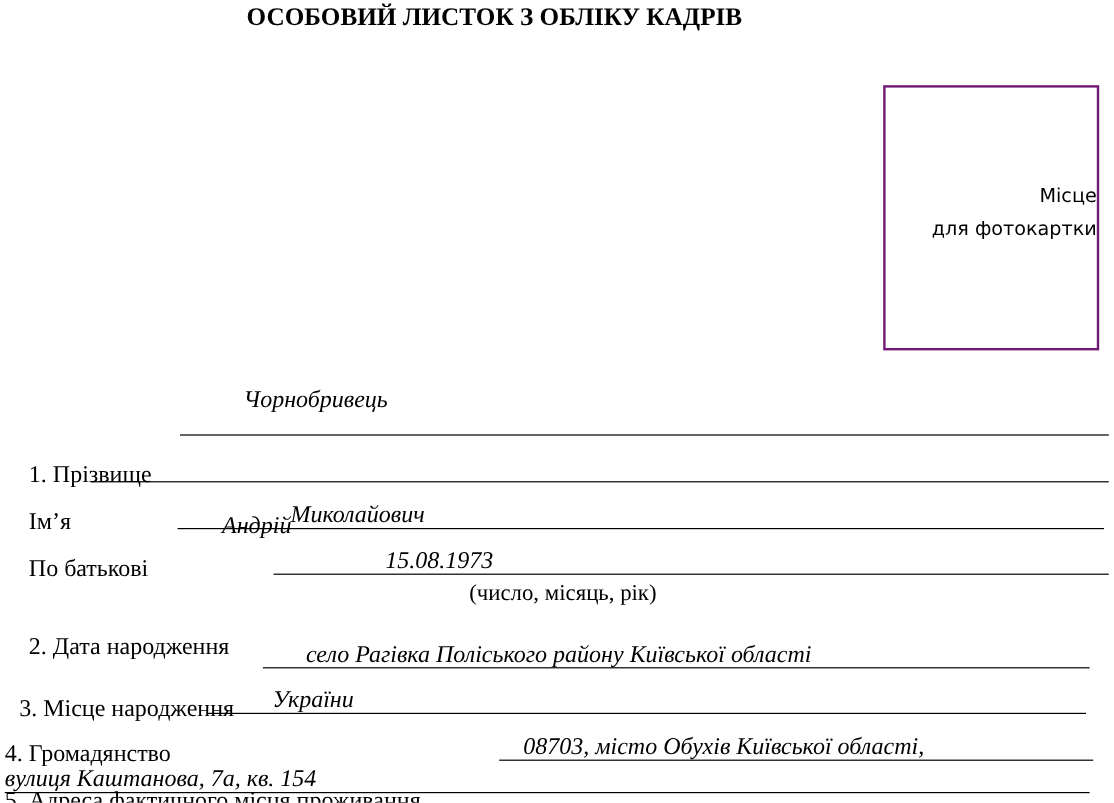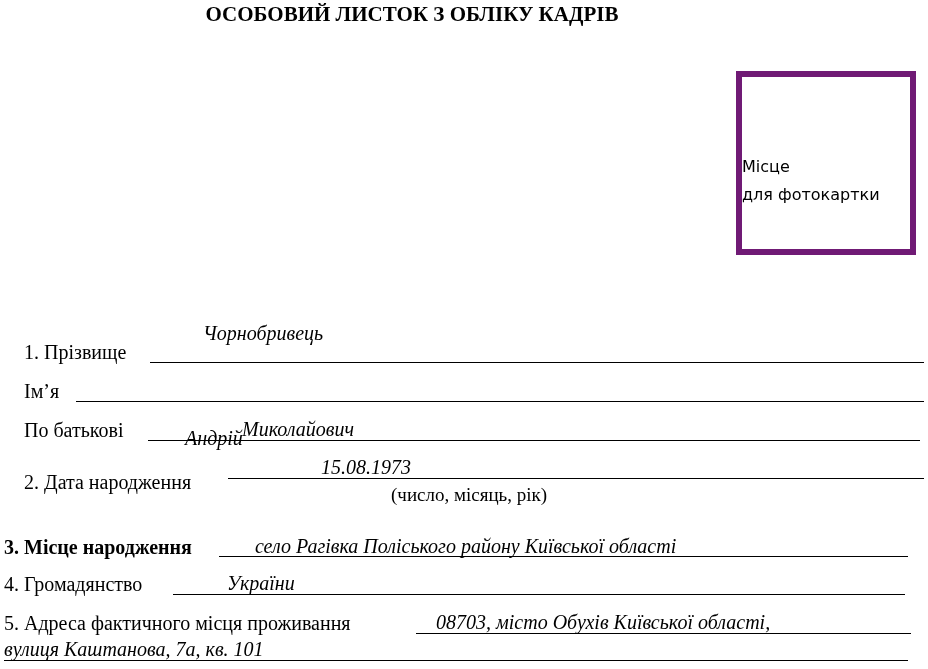--- a/index.html
+++ b/index.html
@@ -1,25 +1,25 @@
 <!DOCTYPE html>
 <html><head>
 <meta charset="utf-8">
 <style>
   html, body { margin:0; padding:0; background:#ffffff; }
   body { width:928px; height:669px; position:relative; overflow:hidden;
          font-family:"Liberation Serif", "DejaVu Serif", serif; color:#000; }
   .title { position:absolute; top:2px; left:0; width:824px; text-align:center;
            font-weight:bold; font-size:21px; letter-spacing:0; }
-  .photo { position:absolute; left:736px; top:71px; width:180px; height:184px;
-           border:6px solid #701a75; box-sizing:border-box;
+  .photo { position:absolute; left:736px; top:71px; width:180px; height:221px;
+           border:2px solid #701a75; box-sizing:border-box;
            font-family:"DejaVu Sans", "Liberation Sans", sans-serif; font-size:16px;
-           text-align:left; }
+           text-align:right; }
   .photo .txt { position:absolute; top:76px; left:0; width:100%; line-height:28px; }
-  .row { position:absolute; font-size:20px; white-space:nowrap; }
+  .row { position:absolute; font-size:20px; white-space:nowrap;margin-top:44px; }
   .line { position:absolute; border-bottom:1.3px solid #000; height:0; }
   .val { position:absolute; font-style:italic; font-size:20px; white-space:nowrap; }
   .hint { position:absolute; font-size:19px;text-align:center; }
 </style>
 </head>
 <body>
 
 <div class="title">ОСОБОВИЙ ЛИСТОК З ОБЛІКУ КАДРІВ</div>
 
 <div class="photo">
@@ -41,37 +41,37 @@
   <div class="val" style="left:185px;top:379px;margin-top:48px;">Андрій</div>
 </div>
 
 <div>
   <div class="row" style="left:24px;top:419px;">По батькові</div>
   <div class="line" style="left:148px;top:440px;width:772px;"></div>
   <div class="val" style="left:242px;top:418px;">Миколайович</div>
 </div>
 
 <div>
-  <div class="row" style="left:24px;top:471px;">2. Дата народження</div>
+  <div class="row" style="left:24px;top:484px;">2. Дата народження</div>
   <div class="line" style="left:228px;top:478px;width:696px;"></div>
   <div class="val" style="left:321px;top:456px;">15.08.1973</div>
   <div class="hint" style="left:391px;top:484px;">(число, місяць, рік)</div>
 </div>
 
 <div>
-  <div class="row" style="left:4px;top:536px;font-weight:bold;">3. Місце народження</div>
+  <div class="row" style="left:16px;top:536px;">3. Місце народження</div>
   <div class="line" style="left:219px;top:556px;width:689px;"></div>
   <div class="val" style="left:255px;top:535px;">село Рагівка Поліського району Київської області</div>
 </div>
 
 <div>
   <div class="row" style="left:4px;top:573px;">4. Громадянство</div>
   <div class="line" style="left:173px;top:594px;width:732px;"></div>
   <div class="val" style="left:227px;top:572px;text-align:center;">України</div>
 </div>
 
 <div>
   <div class="row" style="left:4px;top:612px;">5. Адреса фактичного місця проживання</div>
   <div class="line" style="left:416px;top:633px;width:495px;"></div>
   <div class="val" style="left:436px;top:611px;">08703, місто Обухів Київської області,</div>
   <div class="line" style="left:4px;top:660px;width:904px;"></div>
-  <div class="val" style="left:4px;top:638px;">вулиця Каштанова, 7а, кв. 101</div>
+  <div class="val" style="left:4px;top:638px;">вулиця Каштанова, 7а, кв. 154</div>
 </div>
 
 </body></html>

